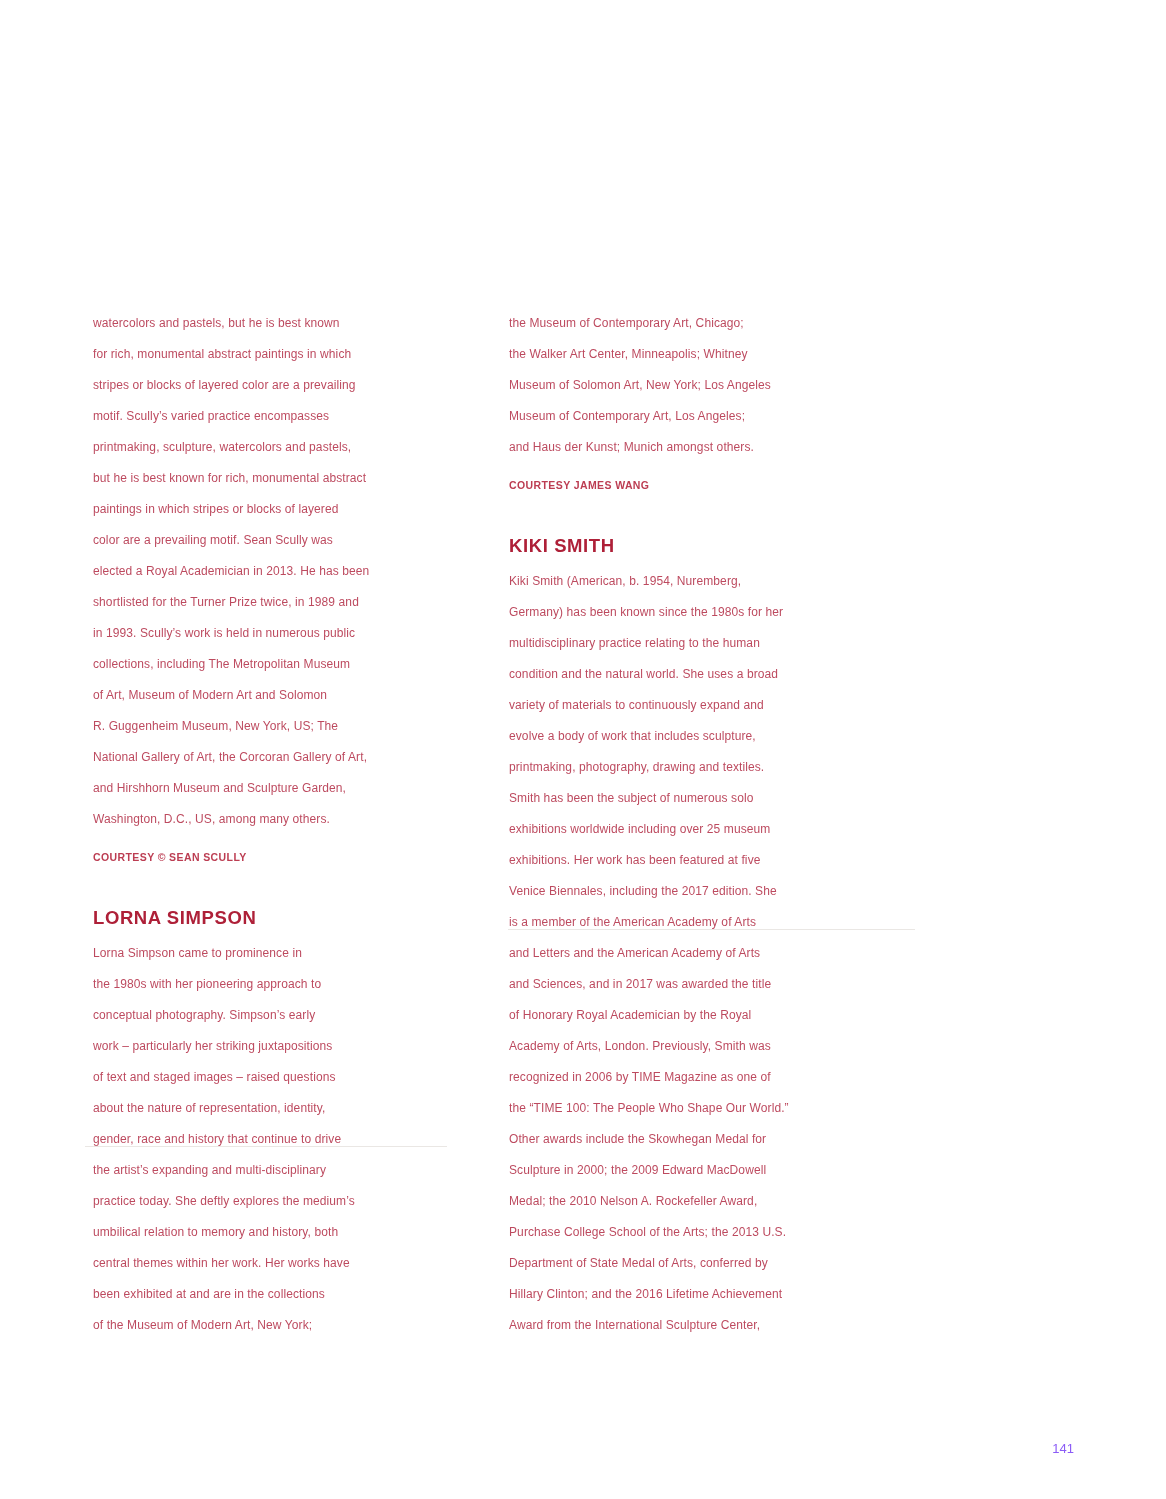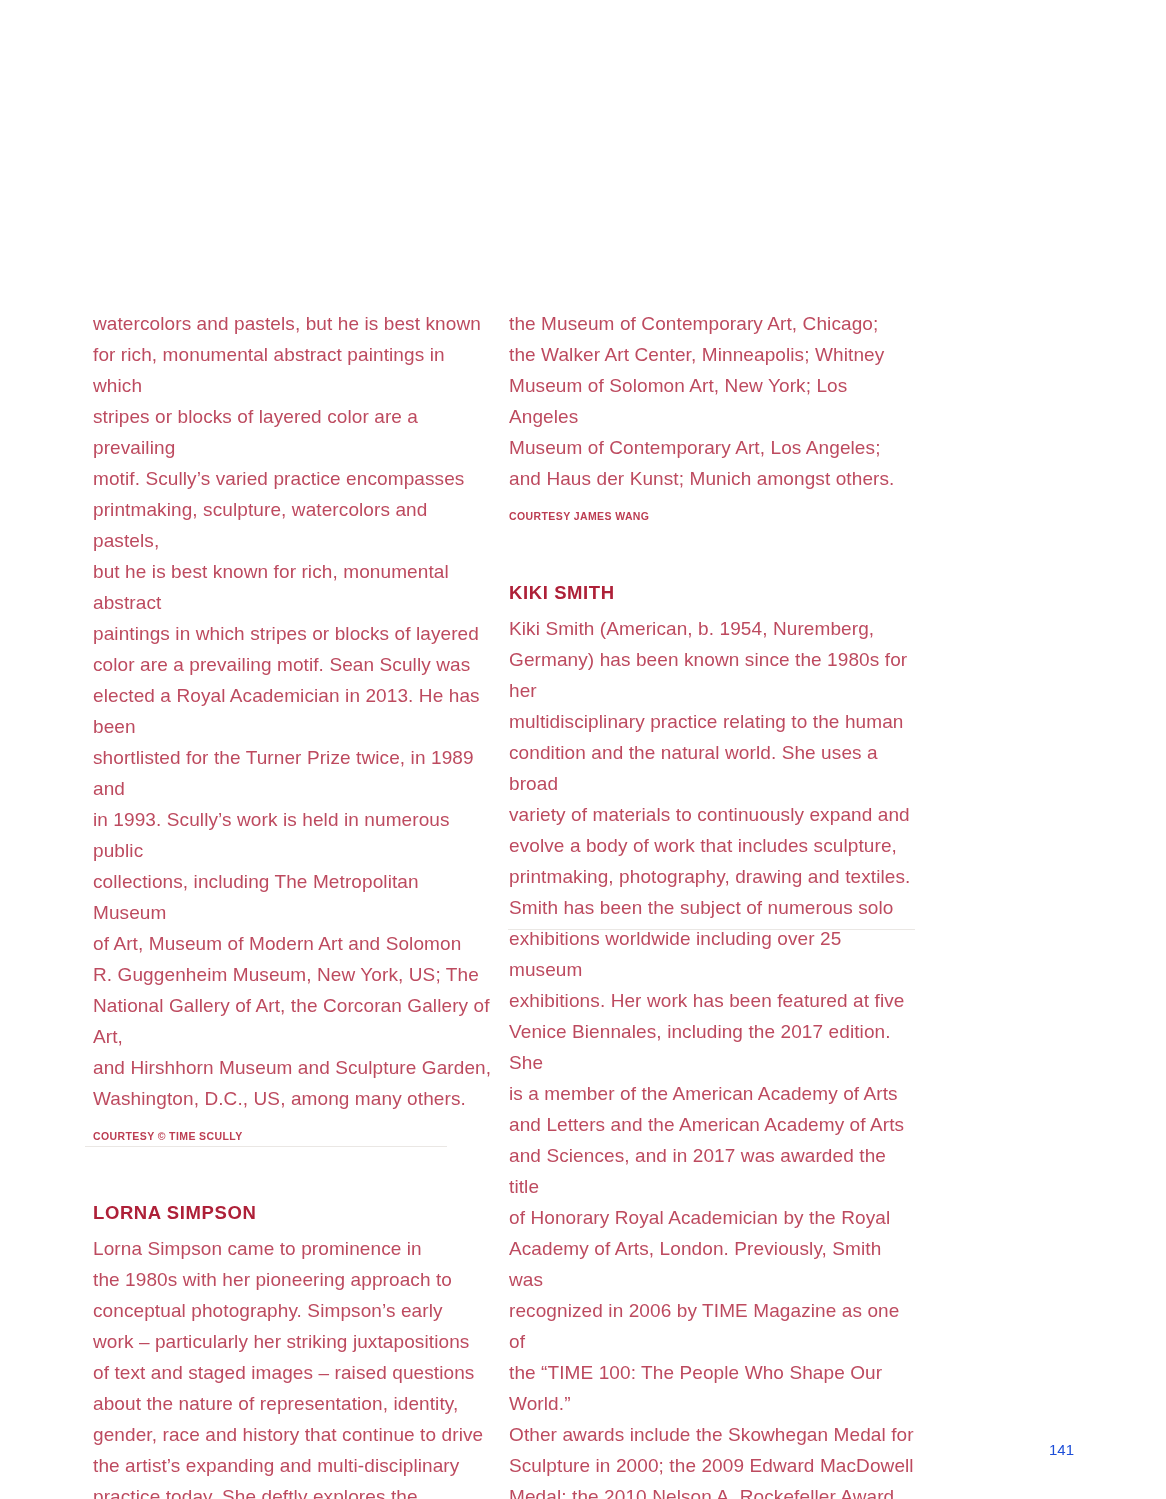--- a/index.html
+++ b/index.html
@@ -20,48 +20,48 @@
     background: #ffffff;
   }
   .column {
     position: absolute;
     top: 308px;
   }
   .col-left  { left: 93px;  width: 402px; }
   .col-right { left: 509px; width: 410px; }
 
   .body-par {
-    font-size: 19px;
+    font-size: 12px;
     line-height: 31px;
     color: #bd4a5f;
     white-space: pre-line;
     letter-spacing: 0.1px;
     margin: 0;
   }
   .caption {
     font-size: 10.5px;
     font-weight: bold;
     letter-spacing: 0.4px;
     color: #bc3d52;
     margin-top: 16px;
   }
   .section-heading {
     font-size: 18.5px;
     font-weight: bold;
     letter-spacing: 0.6px;
     color: #ae2038;
-    margin-top: 60px;
+    margin-top: 44px;
     margin-bottom: 9px;
   }
   .page-number {
     position: absolute;
     top: 1441px;
     right: 92px;
-    font-size: 15px;
-    color: #1d4ed8;
+    font-size: 13px;
+    color: #8b5cf6;
   }
   .faint-rule {
     position: absolute;
     height: 1px;
     background: #eae7e4;
   }
   .rule-left  { left: 85px;  top: 1146px; width: 362px; }
   .rule-right { left: 508px; top: 929px;  width: 407px; }
 </style>
 </head>
@@ -80,21 +80,21 @@
 color are a prevailing motif. Sean Scully was
 elected a Royal Academician in 2013. He has been
 shortlisted for the Turner Prize twice, in 1989 and
 in 1993. Scully’s work is held in numerous public
 collections, including The Metropolitan Museum
 of Art, Museum of Modern Art and Solomon
 R. Guggenheim Museum, New York, US; The
 National Gallery of Art, the Corcoran Gallery of Art,
 and Hirshhorn Museum and Sculpture Garden,
 Washington, D.C., US, among many others.</p>
-    <div class="caption">COURTESY © TIME SCULLY</div>
+    <div class="caption">COURTESY © SEAN SCULLY</div>
     <h2 class="section-heading">LORNA SIMPSON</h2>
     <p class="body-par">Lorna Simpson came to prominence in
 the 1980s with her pioneering approach to
 conceptual photography. Simpson’s early
 work – particularly her striking juxtapositions
 of text and staged images – raised questions
 about the nature of representation, identity,
 gender, race and history that continue to drive
 the artist’s expanding and multi-disciplinary
 practice today. She deftly explores the medium’s

